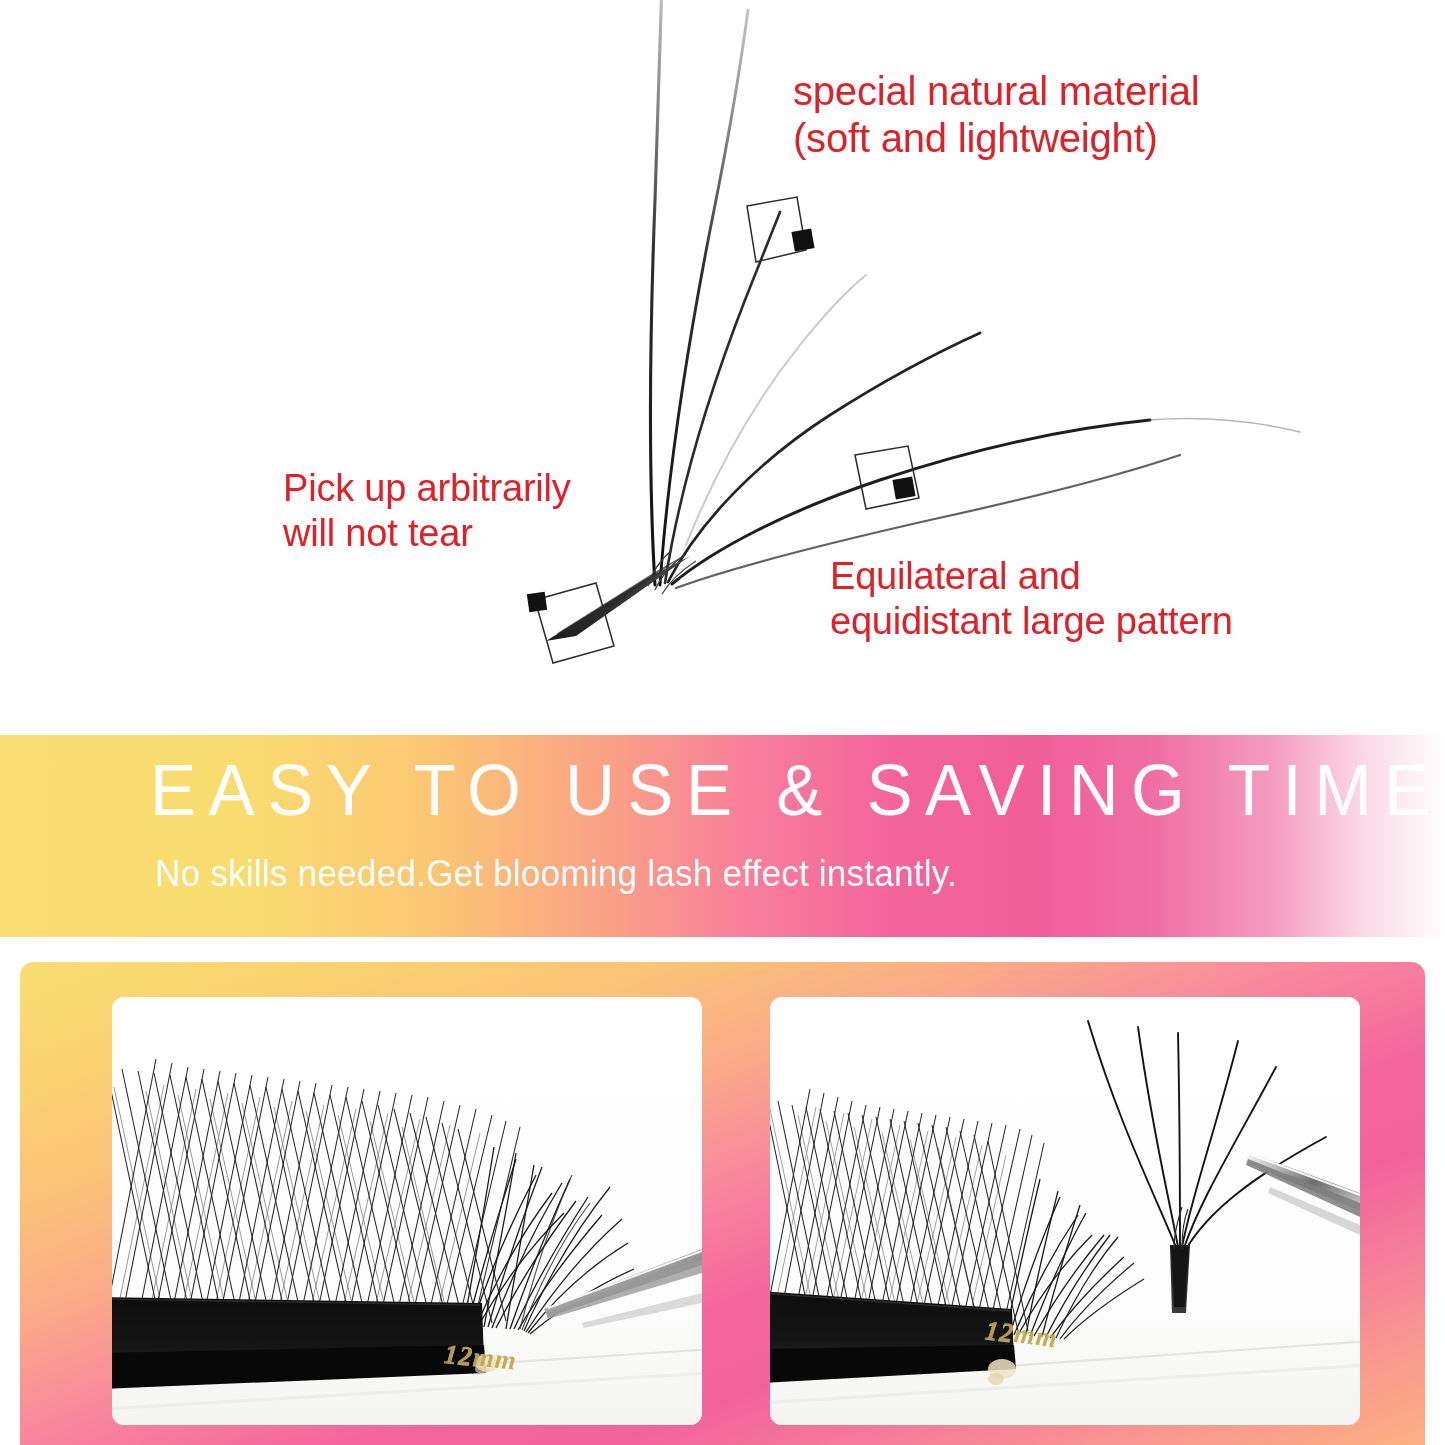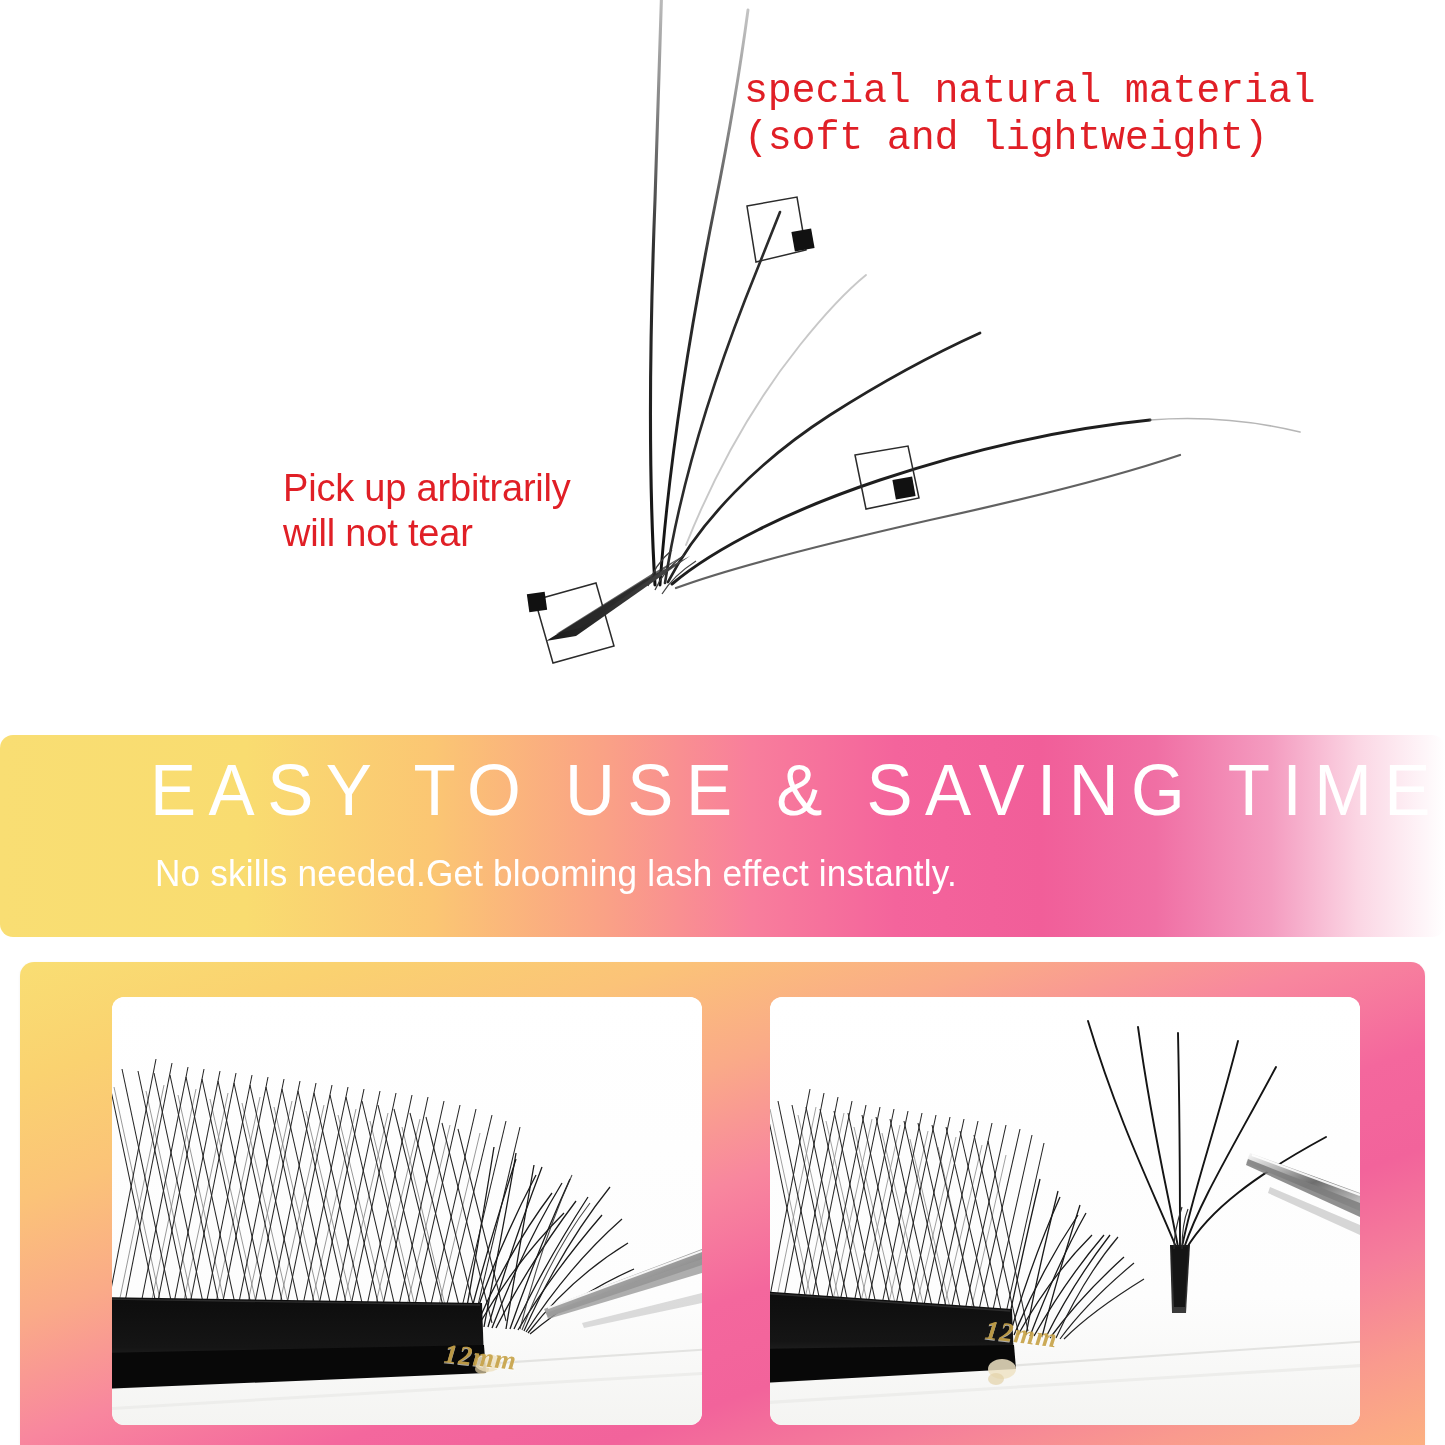--- a/index.html
+++ b/index.html
@@ -31,23 +31,22 @@
   .callout {
     position: absolute;
     color: #E01F26;
     font-family: "Liberation Sans", sans-serif;
     font-weight: 400;
     line-height: 1.18;
     white-space: pre-line;
     letter-spacing: -0.2px;
   }
   #callout-material {
-    left: 744px; top: 68px;
+    left: 793px; top: 68px;
     font-size: 40px;
-    font-family: Liberation Mono, monospace;
   }
   #callout-pickup {
     left: 283px; top: 466px;
     font-size: 38px;
   }
   #callout-equilateral {
     left: 830px; top: 554px;
     font-size: 38px;
   }
 
@@ -62,21 +61,20 @@
         #F9DC70 17%,
         #FBC673 30%,
         #FAA186 42%,
         #F87E9C 52%,
         #F4649C 62%,
         #F15E99 72%,
         #F06FA4 80%,
         #F49CC0 88%,
         #FBD6E4 94%,
         #FFFFFF 100%);
-    border-radius: 13px;
   }
   #banner-headline {
     position: absolute;
     left: 150px; top: 18px;
     width: 1200px;
     color: #ffffff;
     font-family: "Liberation Sans Narrow", "Liberation Sans", sans-serif;
     font-size: 72px;
     font-weight: 400;
     letter-spacing: 13px;
@@ -209,20 +207,22 @@
       <rect x="894" y="478" width="20" height="20" fill="#111111" transform="rotate(-10 904 488)"></rect>
     </g>
   </svg>
 
   <div class="callout" id="callout-material">special natural material
 (soft and lightweight)</div>
 
   <div class="callout" id="callout-pickup">Pick up arbitrarily
 will not tear</div>
 
+  <div class="callout" id="callout-equilateral">Equilateral and
+equidistant large pattern</div>
 </div>
 
 <div id="banner-section">
   <div id="banner-headline">EASY TO USE &amp; SAVING TIME</div>
   <div id="banner-subhead">No skills needed.Get blooming lash effect instantly.</div>
 </div>
 
 <div id="photo-panel">
 
   <div class="photo-card" id="photo-card-left">

